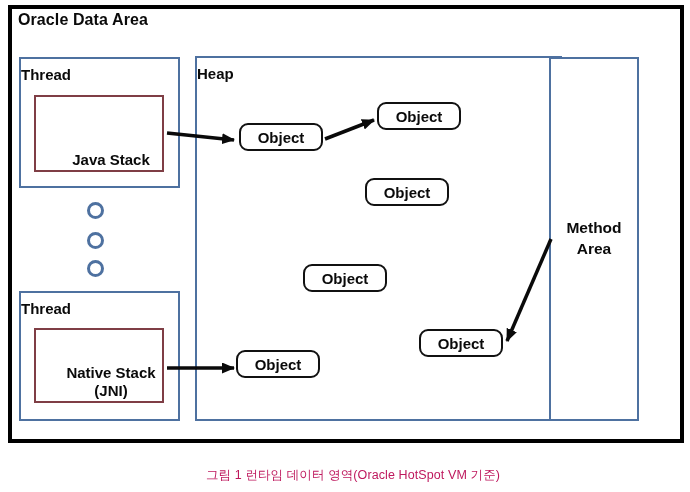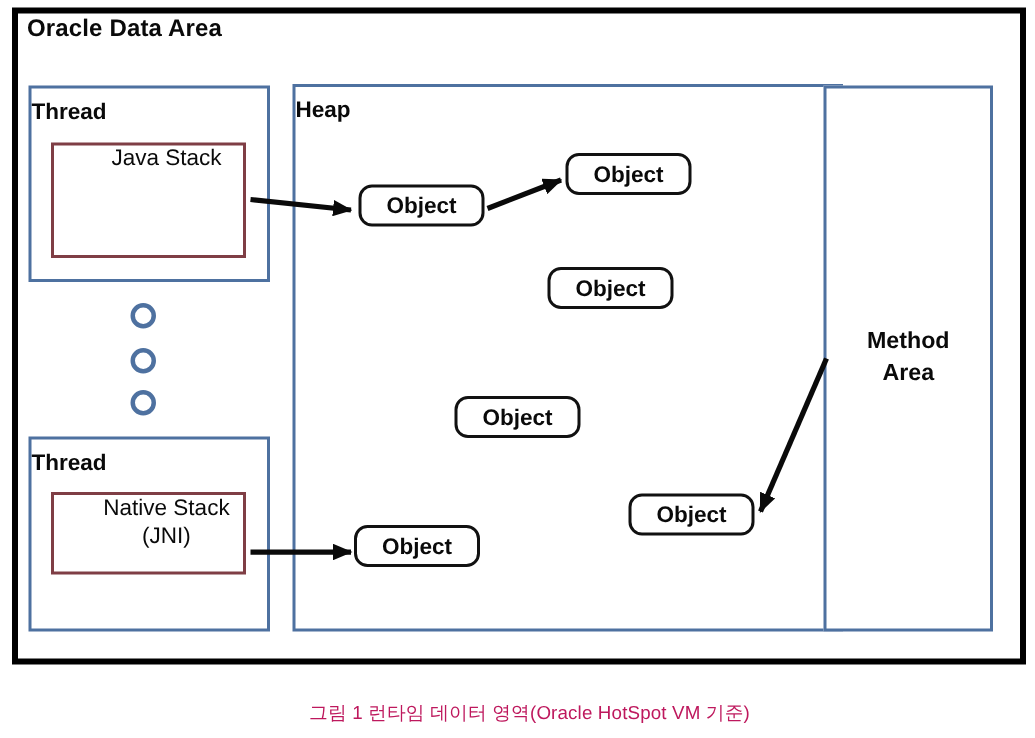--- a/index.html
+++ b/index.html
@@ -34,21 +34,21 @@
   }
   .blue-box {
     position: absolute;
     border: 2px solid #4e71a0;
     box-sizing: border-box;
     background: #ffffff;
   }
   .thread-top    { left: 19px;  top: 57px;  width: 161px; height: 131px; }
   .thread-bottom { left: 19px;  top: 291px; width: 161px; height: 130px; }
   .heap-box      { left: 195px; top: 56px;  width: 367px; height: 365px; }
-  .method-box    { left: 549px; top: 57px;  width: 113px; height: 364px;
+  .method-box    { left: 549px; top: 57px;  width: 90px; height: 364px;
                    display: flex; align-items: center; justify-content: center; }
   .zone-label {
     display: block;
     text-align: left;
     margin-top: 7px;
     font-size: 15px;
     font-weight: 600;
   }
   .method-label {
     width: 74px;
@@ -56,31 +56,31 @@
     font-size: 15.5px;
     font-weight: 600;
     line-height: 1.35;
   }
   .stack-box {
     position: absolute;
     border: 2px solid #7f3e45;
     box-sizing: border-box;
     background: #ffffff;
     display: flex;
-    align-items: flex-start;
+    align-items: flex-end;
     justify-content: center;
     text-align: center;
     font-size: 15px;
-    font-weight: 400;
+    font-weight: 700;
     line-height: 1.25;
     white-space: pre-line;
     padding-left: 24px;
   }
   .java-stack   { left: 13px; top: 36px; width: 130px; height: 77px; }
-  .native-stack { left: 13px; top: 35px; width: 130px; height: 55px; }
+  .native-stack { left: 13px; top: 35px; width: 130px; height: 75px; }
   .dot {
     position: absolute;
     width: 11px; height: 11px;
     border: 3px solid #4e71a0;
     border-radius: 50%;
     background: #ffffff;
   }
   .dot-1 { left: 87px; top: 202px; }
   .dot-2 { left: 87px; top: 232px; }
   .dot-3 { left: 87px; top: 260px; }

